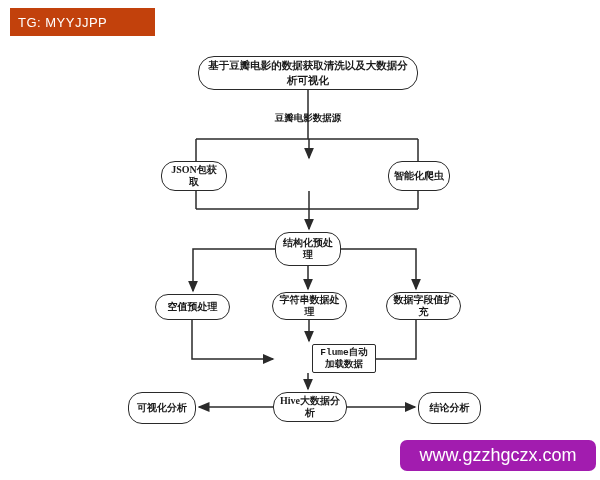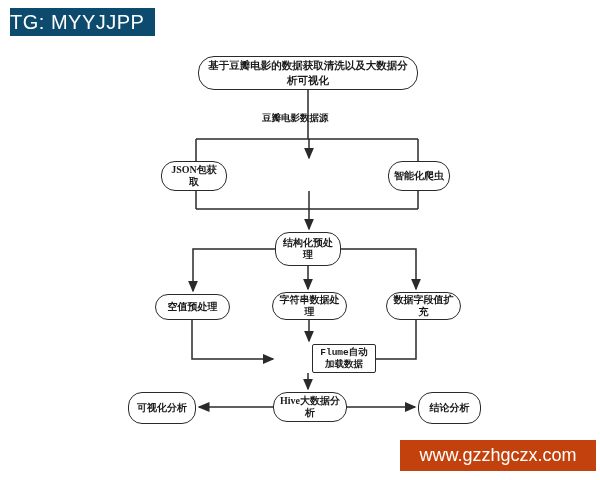--- a/index.html
+++ b/index.html
@@ -6,22 +6,22 @@
   .stage {
     position:relative; width:600px; height:480px; background:#ffffff;
     font-family:"Liberation Serif","DejaVu Serif",serif; overflow:hidden;
   }
   
   .badge {
     position:absolute; color:#ffffff;
     font-family:"Liberation Sans","DejaVu Sans",sans-serif;
     display:flex; align-items:center; box-sizing:border-box;
   }
-  .badge-tg   { left:10px;  top:8px;   width:145px; height:28px; background:#0c4a6e; font-size:20px; padding-left:0; letter-spacing:0.5px; }
-  .badge-site { left:400px; top:440px; width:196px; height:31px; background:#c2410c; font-size:18px; justify-content:center; }
+  .badge-tg   { left:10px;  top:8px;   width:145px; height:28px; background:#c2410c; font-size:13px; padding-left:8px; letter-spacing:0.5px; }
+  .badge-site { left:400px; top:440px; width:196px; height:31px; background:#a21caf; font-size:18px; justify-content:center;border-radius:7px; }
 
   
   svg.connectors { position:absolute; left:0; top:0; width:600px; height:480px; }
 
   
   .node {
     position:absolute; box-sizing:border-box;
     border:1.6px solid #2a2a2a; background:#ffffff; border-radius:14px;
     display:flex; align-items:center; justify-content:center; text-align:center;
     font-weight:bold; font-size:10px; line-height:1.25; color:#1b1b1b;
@@ -34,21 +34,21 @@
   .n-struct     { left:275px; top:232px; width:66px;  height:34px; }
   .n-null       { left:155px; top:294px; width:75px;  height:26px; }
   .n-string     { left:272px; top:292px; width:75px;  height:28px; }
   .n-field      { left:378px; top:292px; width:75px;  height:28px;margin-left:8px; }
   .n-flume      { left:276px; top:344px; width:64px;  height:29px; border-radius:2px; font-family:"Liberation Mono","DejaVu Sans Mono",monospace; font-size:9.5px;margin-left:36px; }
   .n-hive       { left:273px; top:392px; width:74px;  height:30px; }
   .n-visual     { left:128px; top:392px; width:68px;  height:32px; }
   .n-conclusion { left:418px; top:392px; width:63px;  height:32px; }
 
   .label-ds {
-    position:absolute; left:262px; top:112px; width:92px; text-align:left;
+    position:absolute; left:262px; top:112px; width:92px; text-align:center;
     font-weight:bold; font-size:9.5px; color:#1b1b1b;
   }
 </style>
 </head>
 <body>
 
 <div class="stage">
 
   <div class="badge badge-tg">
     <span>TG: MYYJJPP</span>

